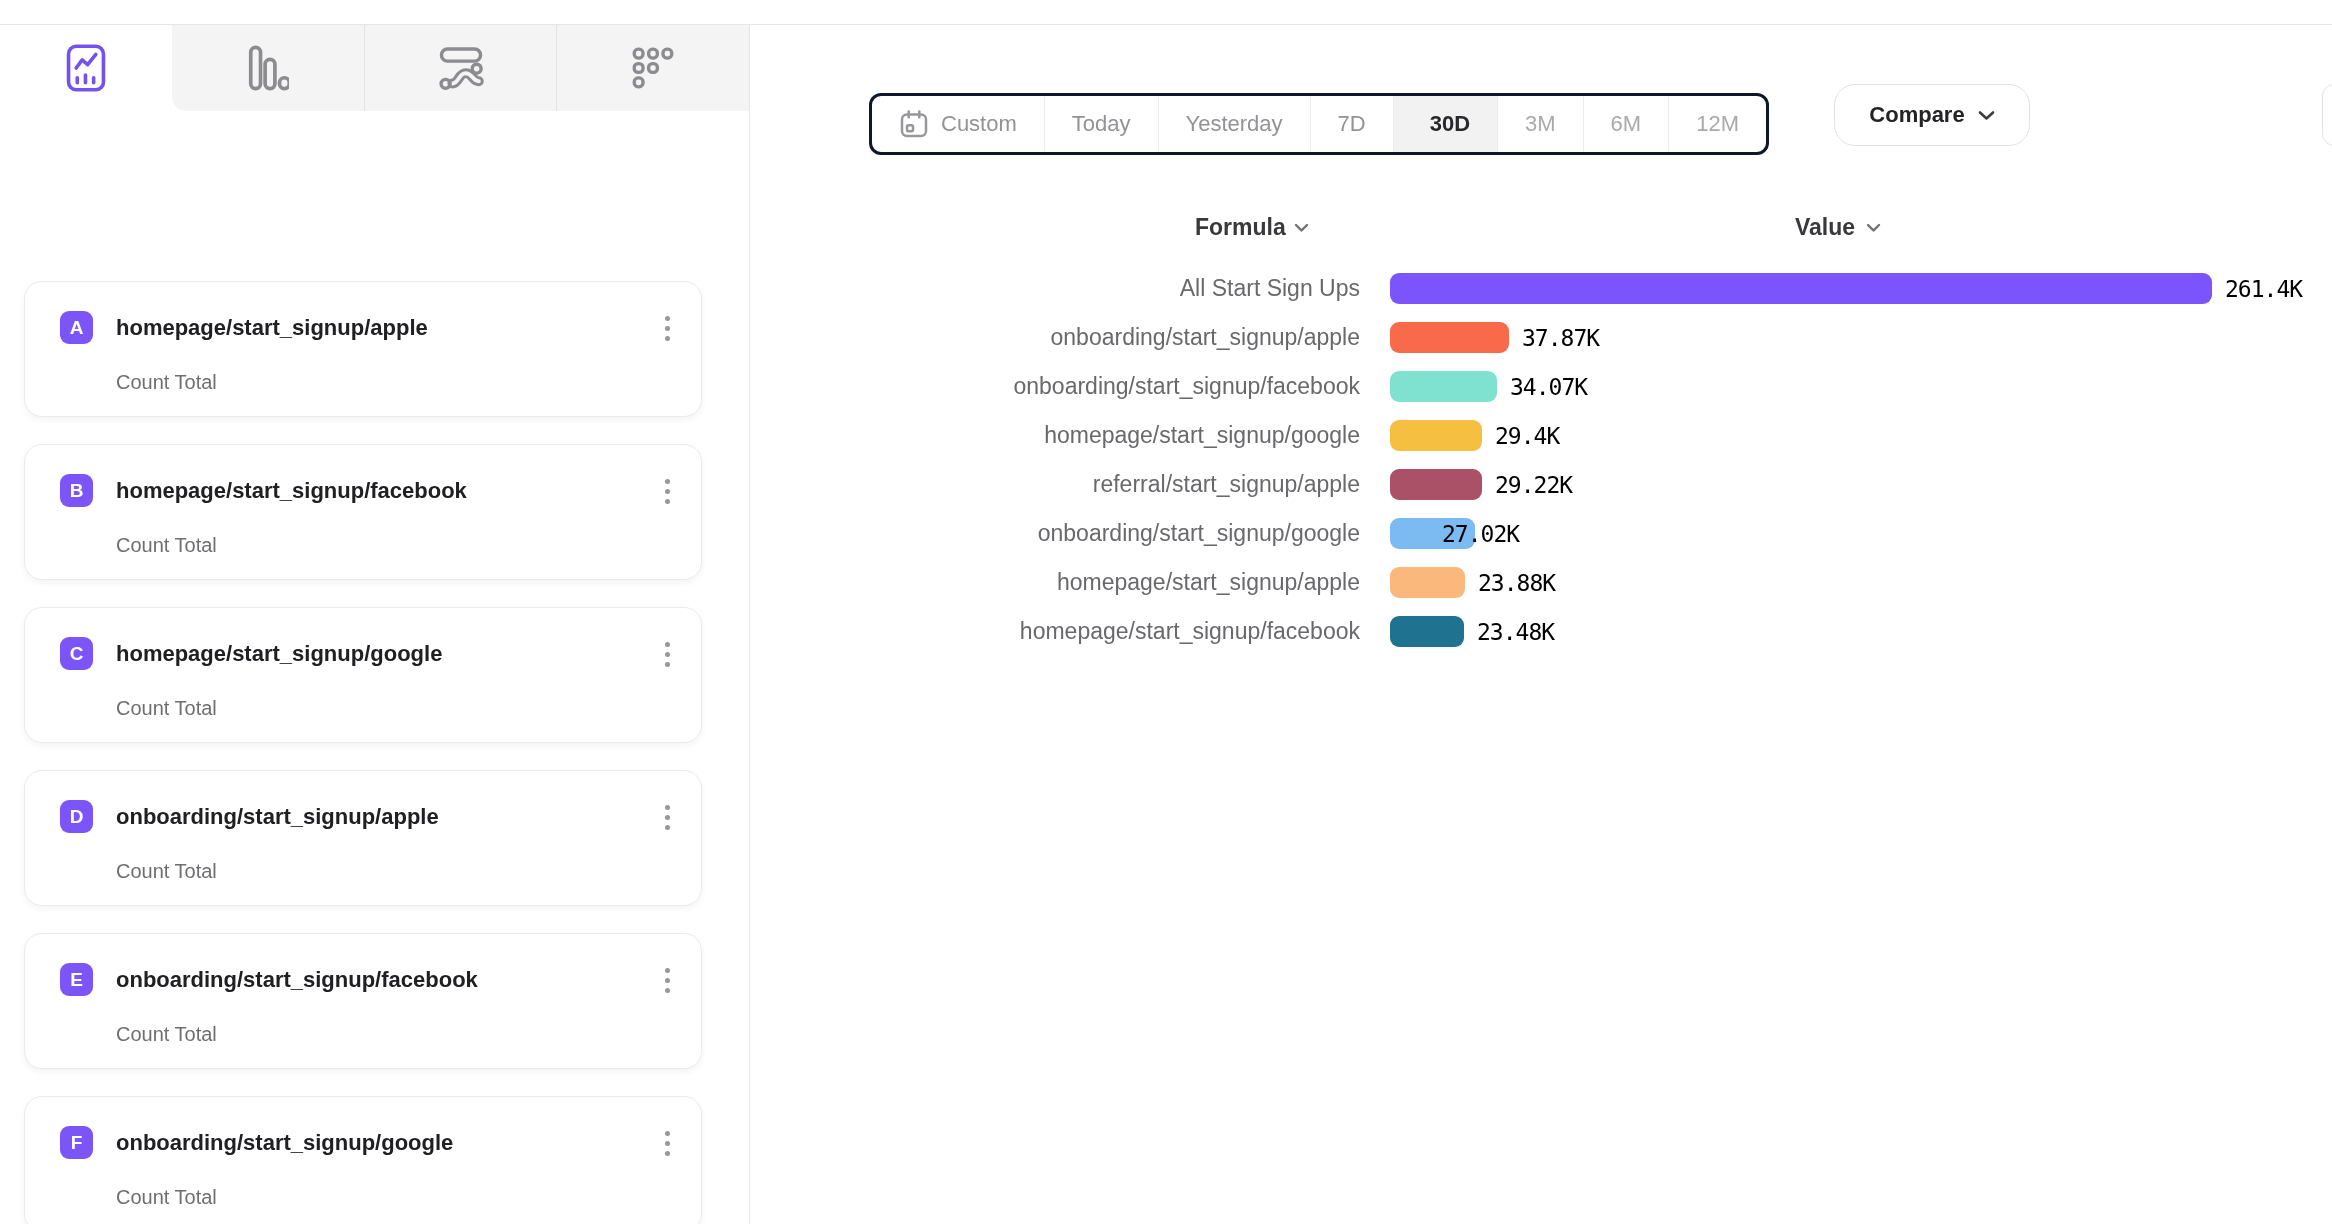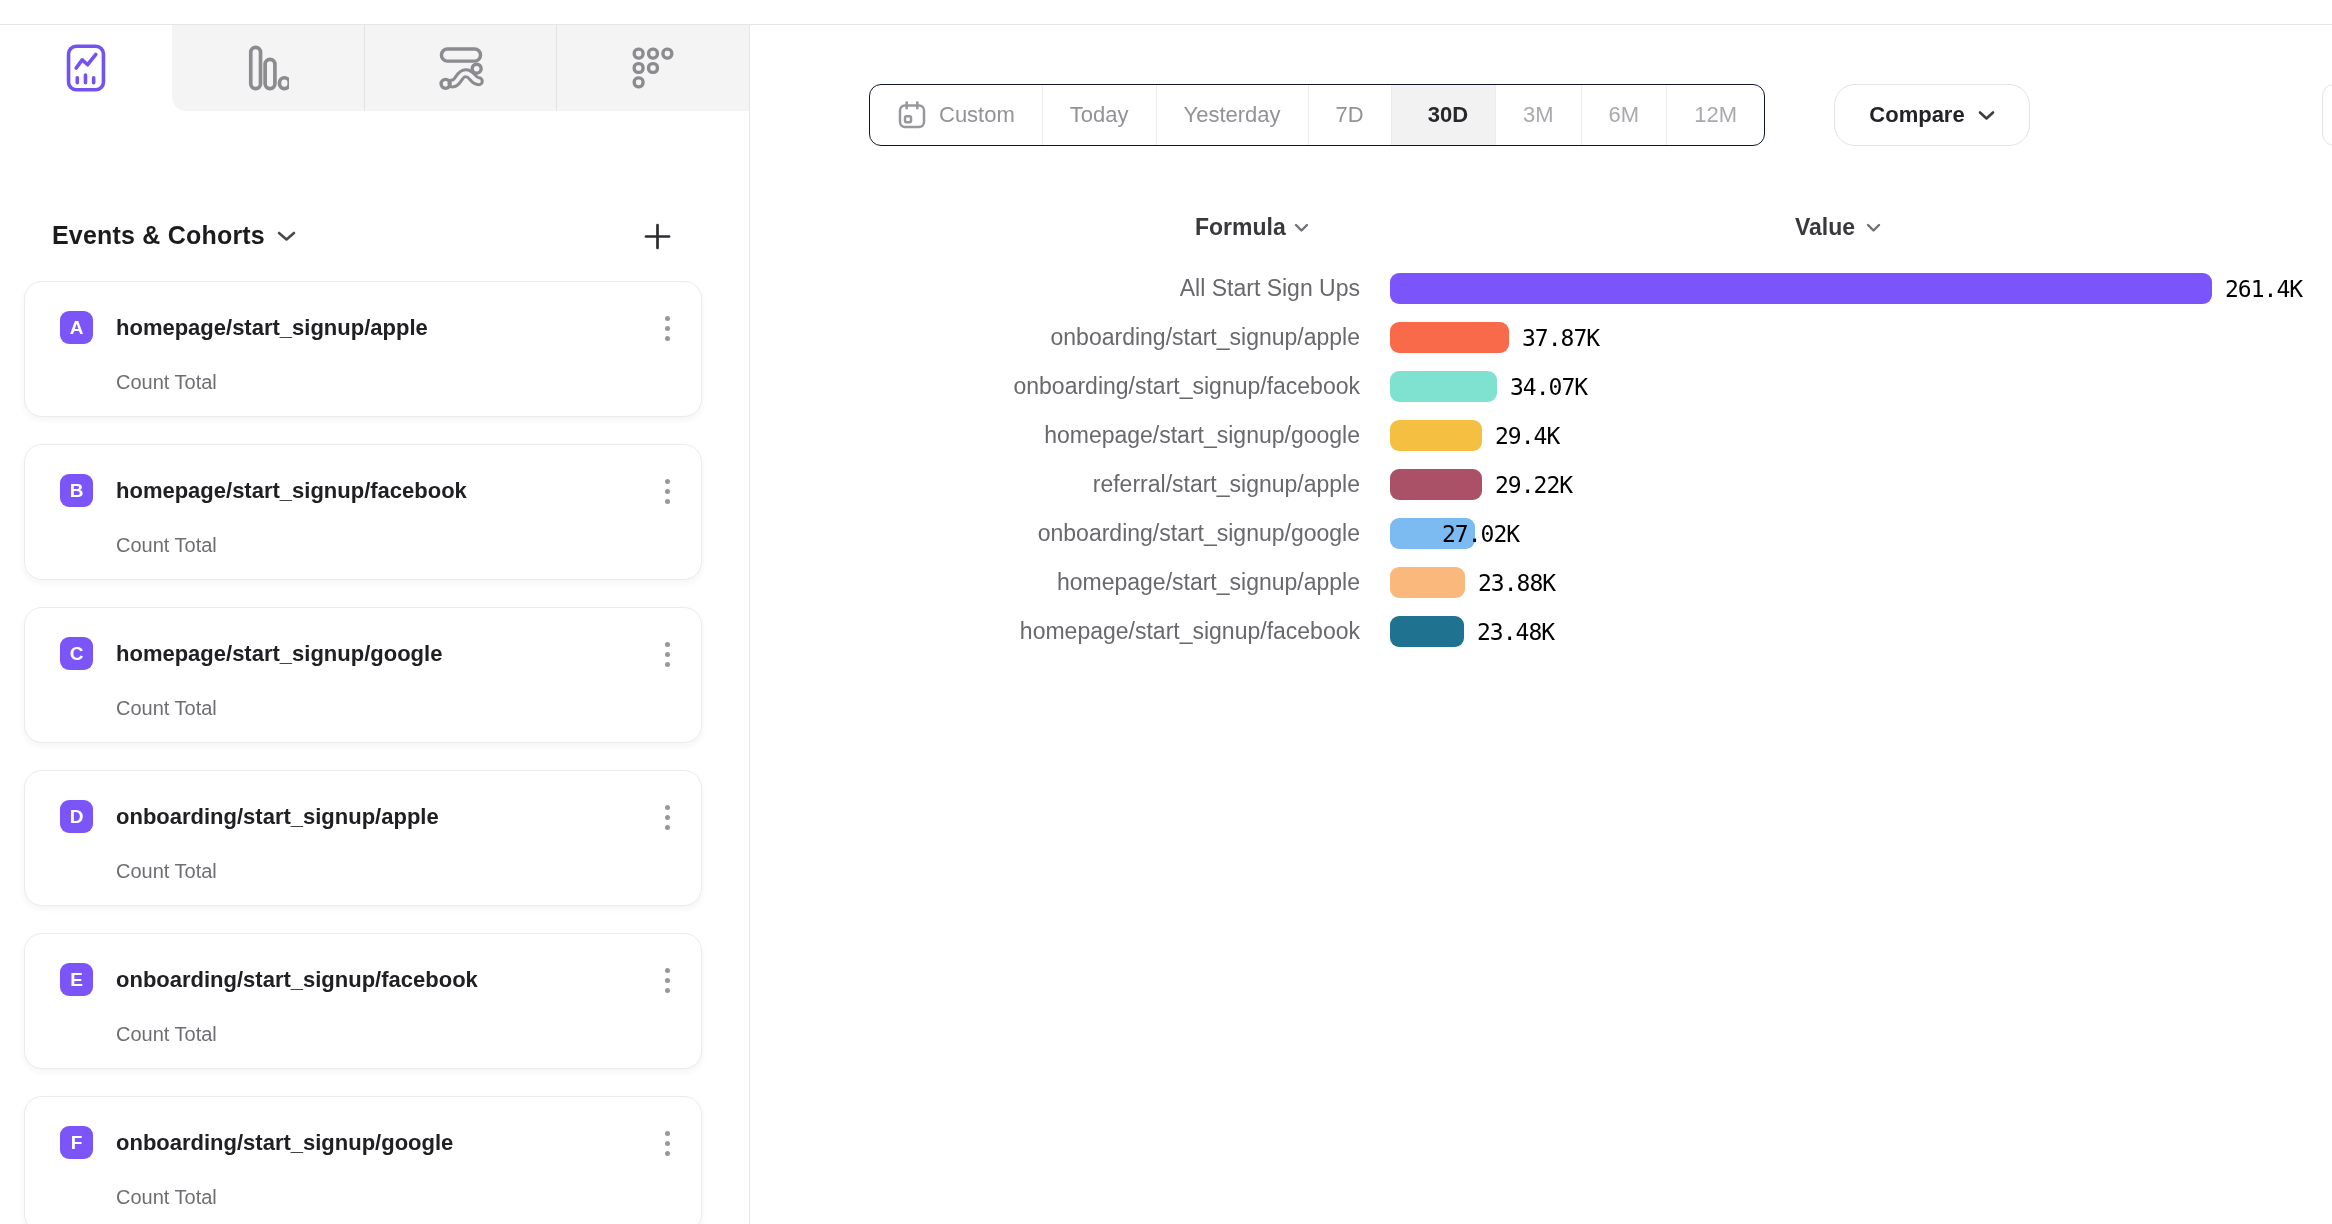--- a/index.html
+++ b/index.html
@@ -39,22 +39,22 @@
     display:flex; align-items:center; justify-content:center;
     color:#fff; font-size:19px; font-weight:700;
   }
   .card-title { position:absolute; left:91px; top:33px; font-size:22px; font-weight:600; color:#202024; white-space:nowrap; }
   .card-metric { position:absolute; left:91px; top:89px; font-size:20px; color:#6e6e73; }
   .kebab { position:absolute; left:622px; top:26px; width:40px; height:40px; display:flex; flex-direction:column; align-items:center; justify-content:center; gap:5px; cursor:pointer; }
   .kebab i { width:5px; height:5px; border-radius:50%; background:#97979c; }
 
   
   .seg-control {
-    position:absolute; left:869px; top:84px; height:62px; display:flex; align-items:stretch;
-    background:#fff; border:1px solid #0f172a; border-radius:12px; overflow:hidden;
+    position:absolute; left:869px; top:93px; height:62px; display:flex; align-items:stretch;
+    background:#fff; border:3px solid #0f172a; border-radius:12px; overflow:hidden;
   }
   .seg { display:flex; align-items:center; justify-content:center; gap:12px; padding:0 27px; font-size:22px; color:#929297; cursor:pointer; white-space:nowrap; }
   .seg + .seg { border-left:1px solid #ececef; }
   .seg.dim { color:#a9a9ae; }
   .seg.active { background:#f2f2f3; color:#28282c; font-weight:700;padding-left:36px; }
   .seg .cal { display:none; align-items:center; }
   .compare-btn {
     position:absolute; left:1834px; top:84px; width:196px; height:62px;
     display:flex; align-items:center; justify-content:center; gap:13px;
     background:#fff; border:1px solid #e3e3e6; border-radius:21px;
@@ -126,38 +126,20 @@
             <rect x="28" y="2" width="8" height="8" rx="3.6"></rect>
             <rect x="2" y="15" width="8" height="8" rx="3.6"></rect>
             <rect x="15" y="15" width="8" height="8" rx="3.6"></rect>
             <rect x="2" y="28" width="8" height="8" rx="3.6"></rect>
           </svg>
         </span>
       </div>
     </div>
   </div>
 
-  <div class="events-header">
-    <div class="events-title-wrap">
-      <span class="events-title">Events &amp; Cohorts</span>
-      <span>
-        <svg width="19" height="12" viewBox="0 0 19 12" fill="none" stroke="#4a4a4f" stroke-width="2.6" stroke-linecap="round" stroke-linejoin="round">
-            <polyline points="2,3 9.5,9.5 17,3"></polyline>
-          </svg>
-      </span>
-    </div>
-    <div class="plus-btn">
-      <span>
-        <svg width="31" height="31" viewBox="0 0 31 31" stroke="#2c2c30" stroke-width="2.7" stroke-linecap="round">
-            <line x1="15.5" y1="4" x2="15.5" y2="27"></line>
-            <line x1="4" y1="15.5" x2="27" y2="15.5"></line>
-          </svg>
-      </span>
-    </div>
-  </div>
 
   <div class="card-list">
       <div class="card">
     <span class="badge" style="background: rgb(124, 85, 248);">A</span>
     <span class="card-title">homepage/start_signup/apple</span>
     <span class="card-metric">Count Total</span>
     <span class="kebab">
           <i></i>
           <i></i>
           <i></i>

